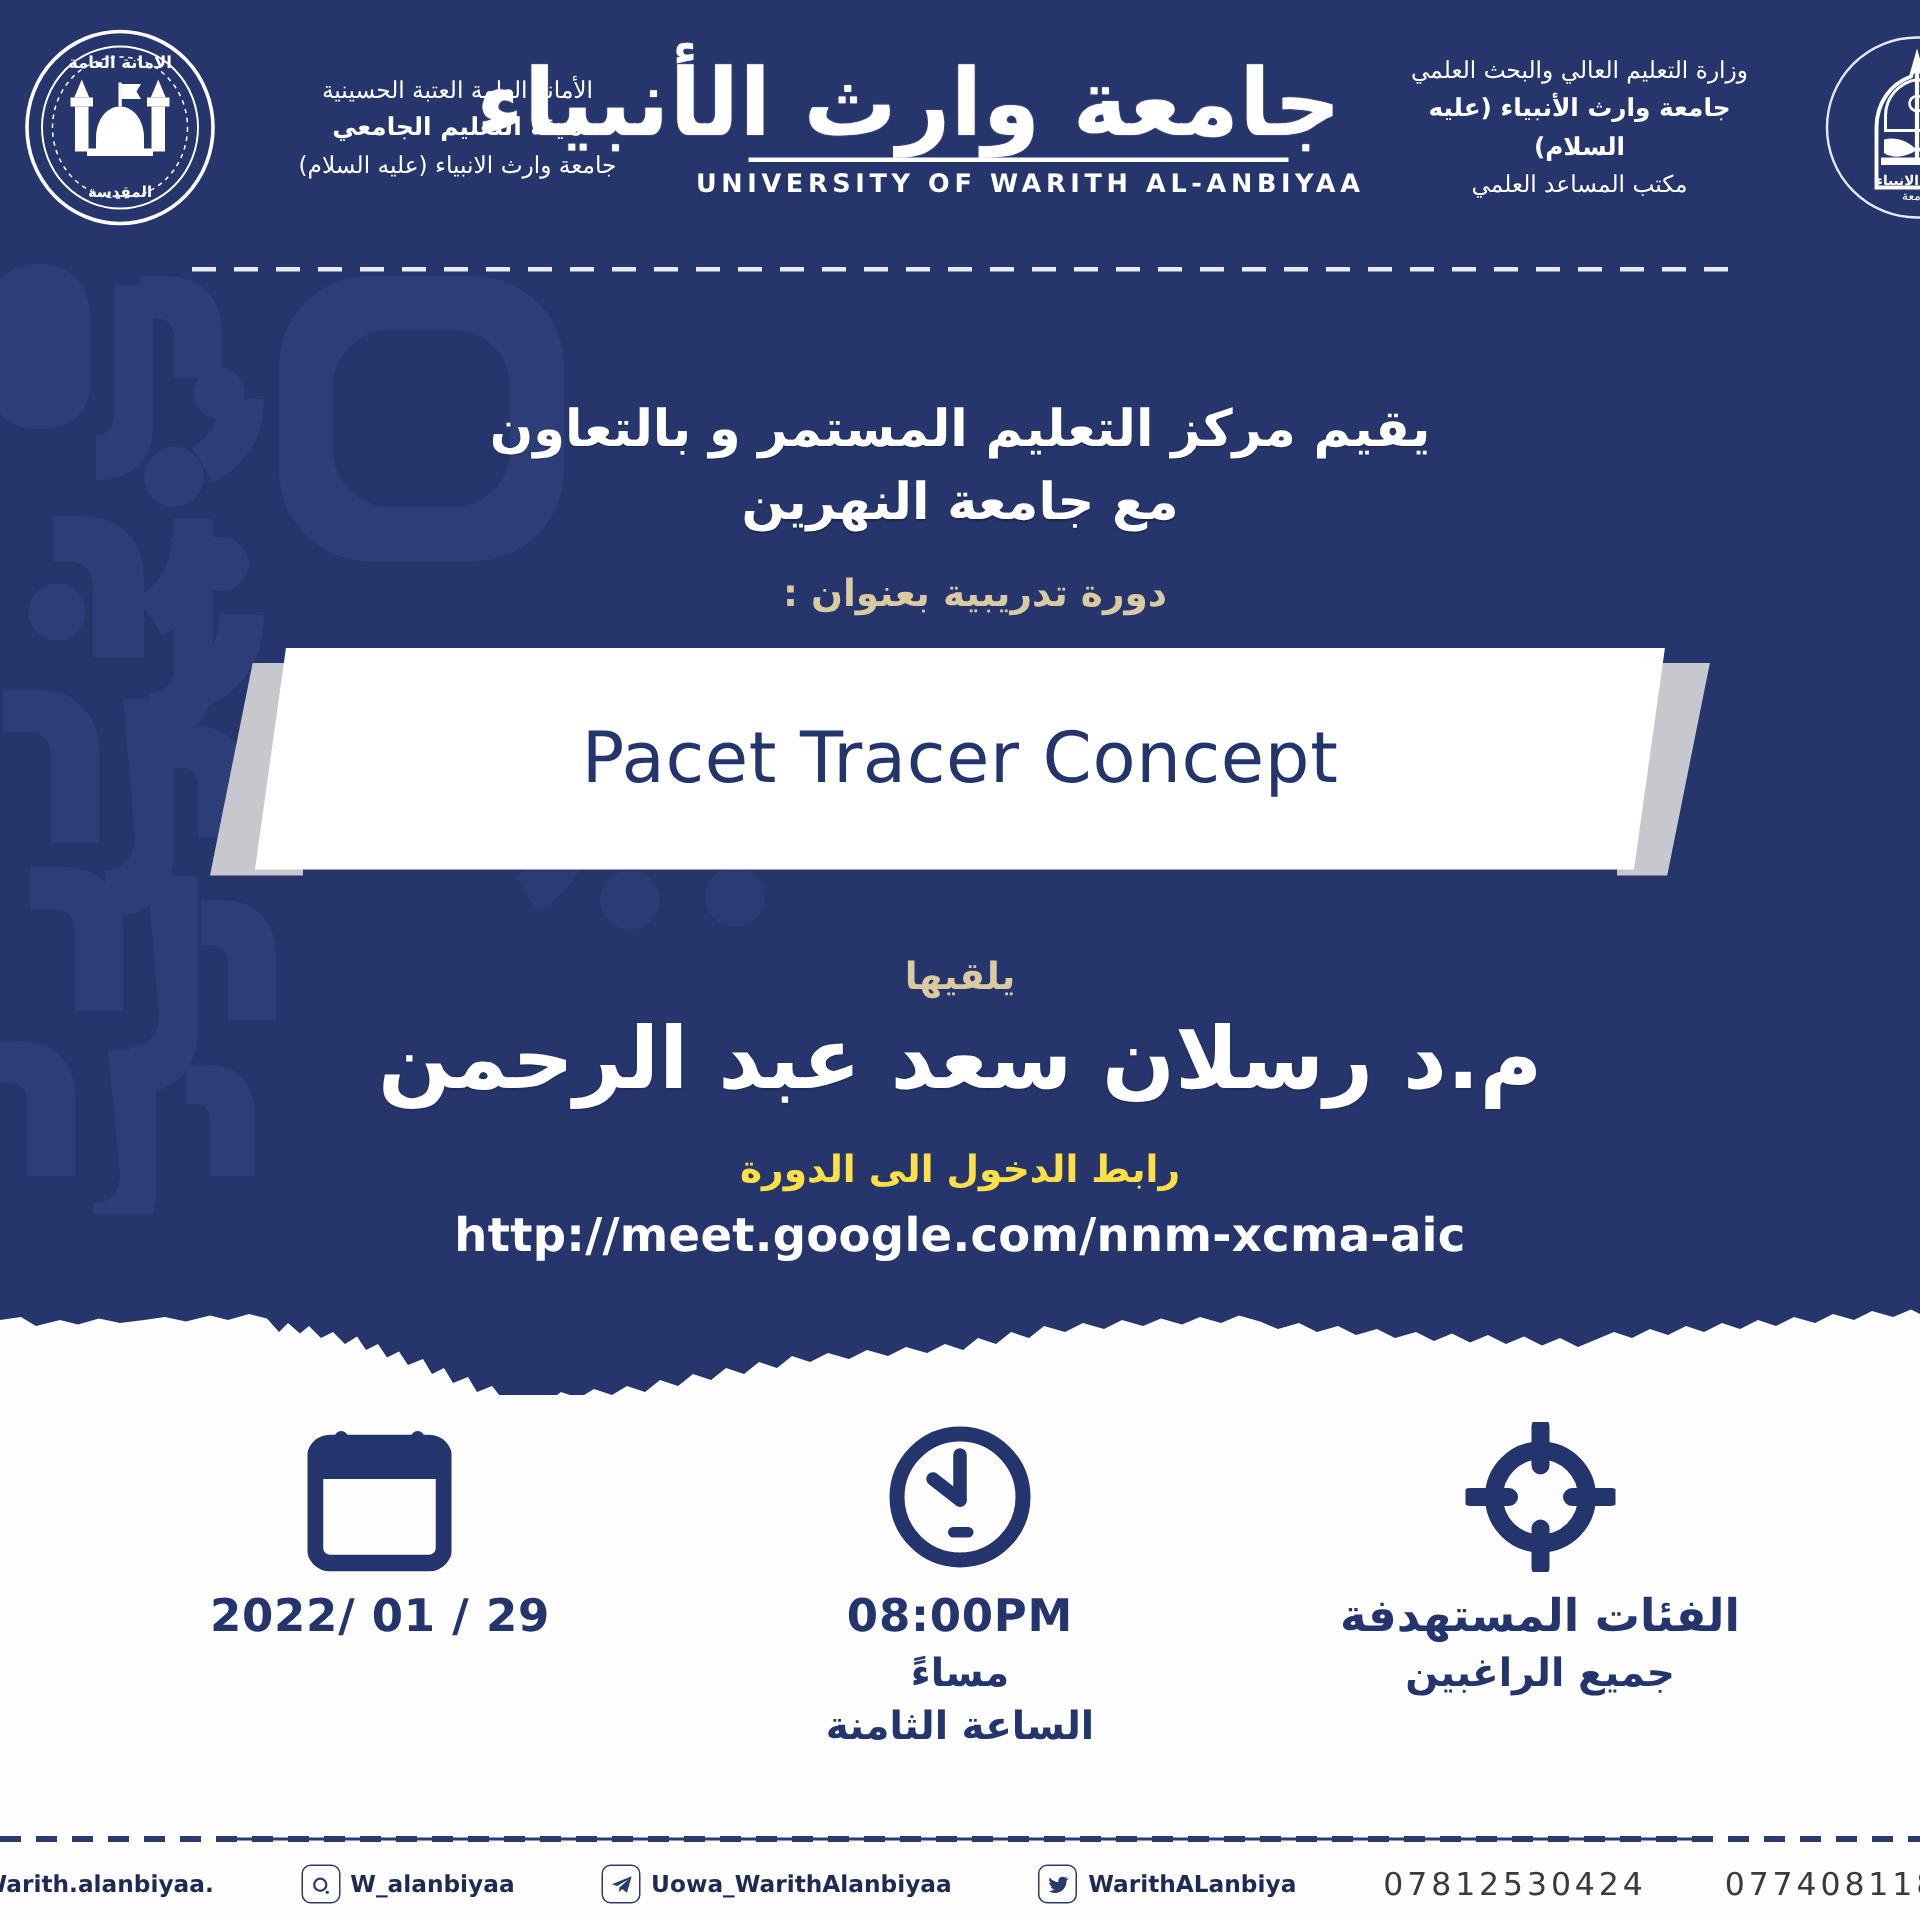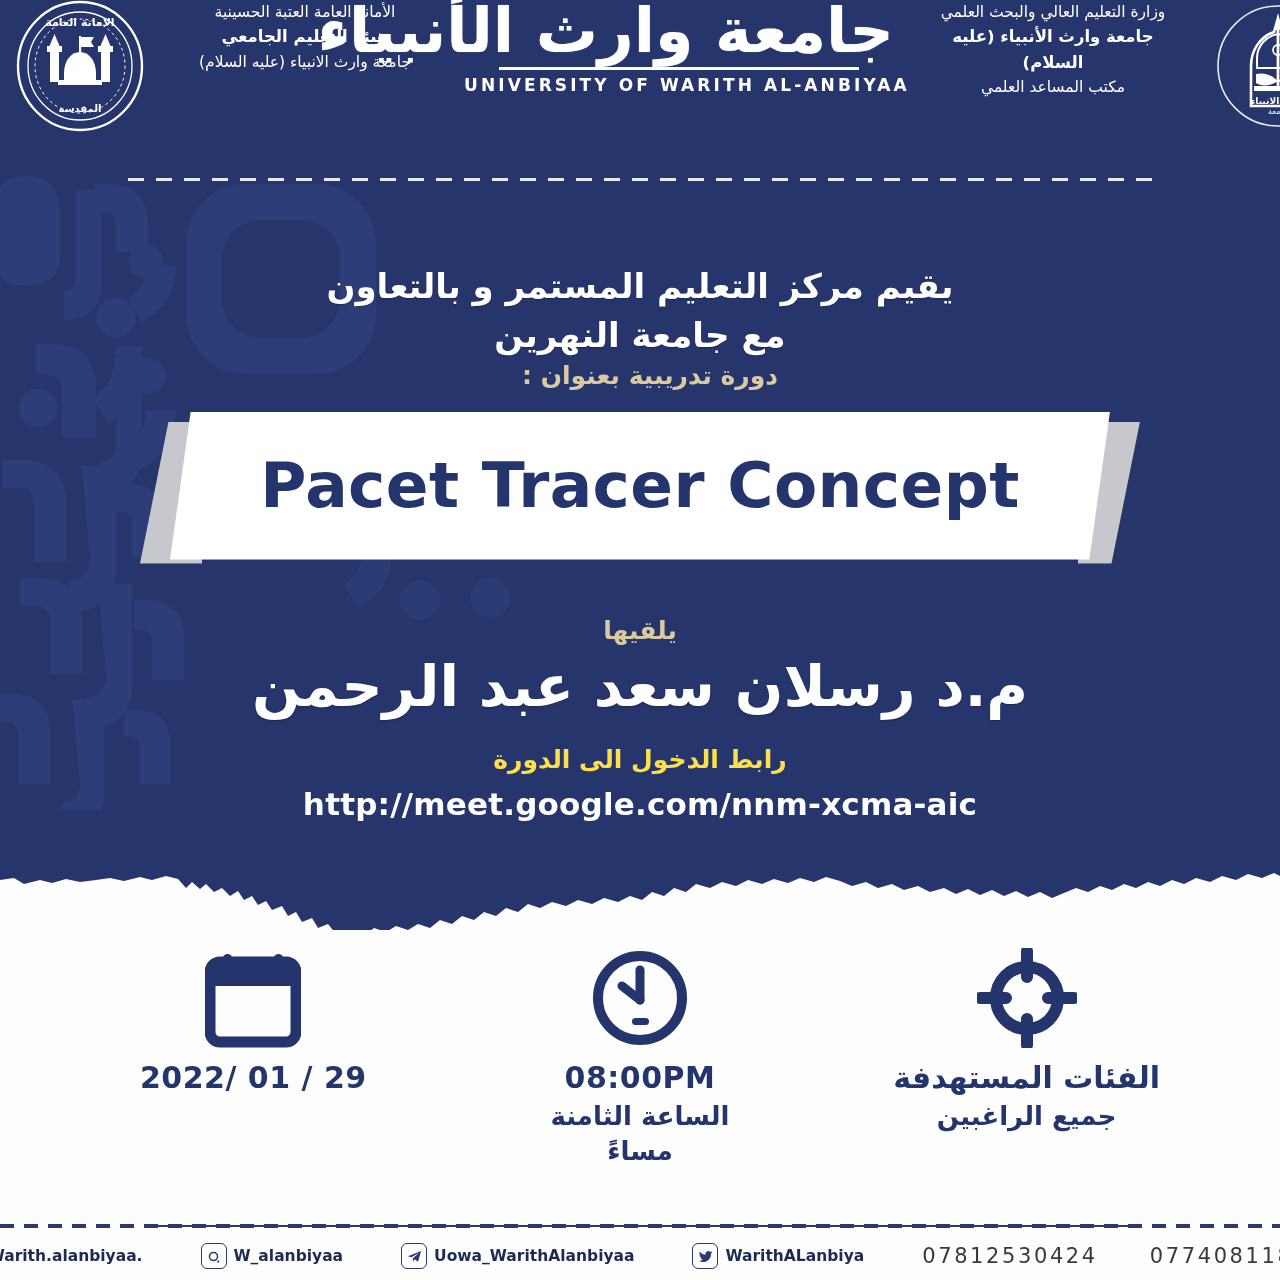--- a/index.html
+++ b/index.html
@@ -42,21 +42,21 @@
   }
   .watermark svg { display: block; }
 
   
   .header {
     position: absolute;
     left: 0; top: 0;
     width: 1280px;
     height: 170px;
     display: flex;
-    align-items: flex-start;
+    align-items: center;
     justify-content: space-between;
     padding: 0 14px;
     z-index: 4;
     gap: 34px;
   }
 
   .seal {
     flex: 0 0 auto;
     width: 132px;
     height: 132px;
@@ -134,20 +134,21 @@
     line-height: 1.45;
     margin-top: 62px;
     text-shadow: 0 1px 1px rgba(0,0,0,.25);
   }
   .organizer .l2 { display: block; }
 
   .course-kicker {
     color: #d9caa2;
     font-size: 25px;
     font-weight: bold;
+    margin-top: 20px;
     letter-spacing: .5px;
     padding-left: 20px;
   }
 
   
   .banner-wrap {
     position: relative;
     width: 1000px;
     height: 152px;
     margin: 22px auto 0 auto;
@@ -166,22 +167,22 @@
     left: 30px; top: 0;
     width: 940px; height: 148px;
     background: #ffffff;
     clip-path: polygon(2.2% 0, 100% 0, 97.8% 100%, 0 100%);
     display: flex;
     align-items: center;
     justify-content: center;
   }
   .banner-title {
     color: #24356d;
-    font-size: 63px;
-    font-weight: bold;
+    font-size: 47px;
+    font-weight: normal;
     letter-spacing: .4px;
     direction: ltr;
     white-space: nowrap;
   }
 
   .speaker-kicker {
     color: #d9caa2;
     font-size: 25px;
     font-weight: bold;
     margin-top: 52px;
@@ -502,22 +503,22 @@
         <div class="info-icon">
           <svg width="100" height="100" viewBox="0 0 100 100">
             <circle cx="50" cy="50" r="42" fill="none" stroke="#24356d" stroke-width="10"></circle>
             <path d="M50 22v30" stroke="#24356d" stroke-width="9" stroke-linecap="round"></path>
             <path d="M50 52L32 38" stroke="#24356d" stroke-width="9" stroke-linecap="round"></path>
             <rect x="42" y="70" width="17" height="7" rx="3.5" fill="#24356d"></rect>
           </svg>
         </div>
         <div class="info-main">08:00PM</div>
         <div class="info-sub">
+          <div>مساءً</div>
           <div>الساعة الثامنة</div>
-          <div>مساءً</div>
         </div>
       </div>
 
       <div class="info-col">
         <div class="info-icon">
           <svg width="100" height="100" viewBox="0 0 100 100">
             <circle cx="50" cy="50" r="31" fill="none" stroke="#24356d" stroke-width="12"></circle>
             <path d="M50 3v26M50 71v26M3 50h26M71 50h26" stroke="#24356d" stroke-width="12" stroke-linecap="round"></path>
           </svg>
         </div>

